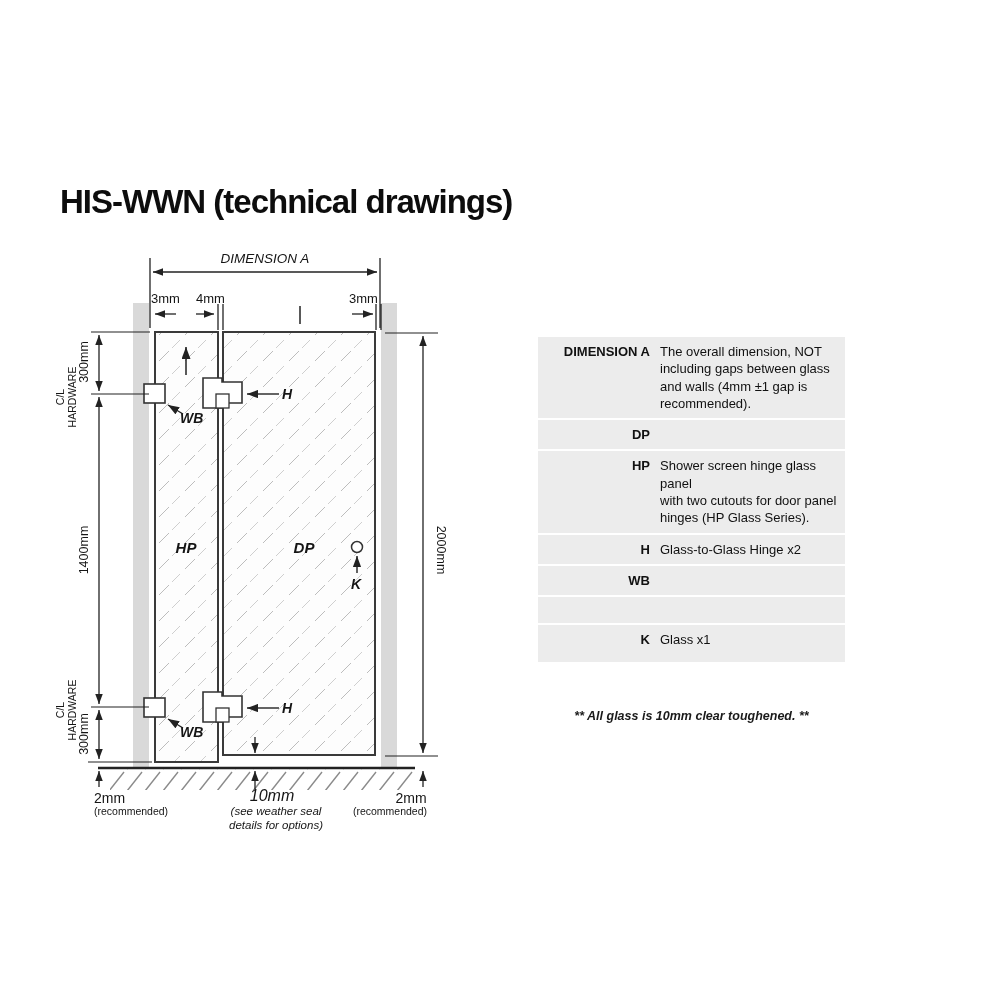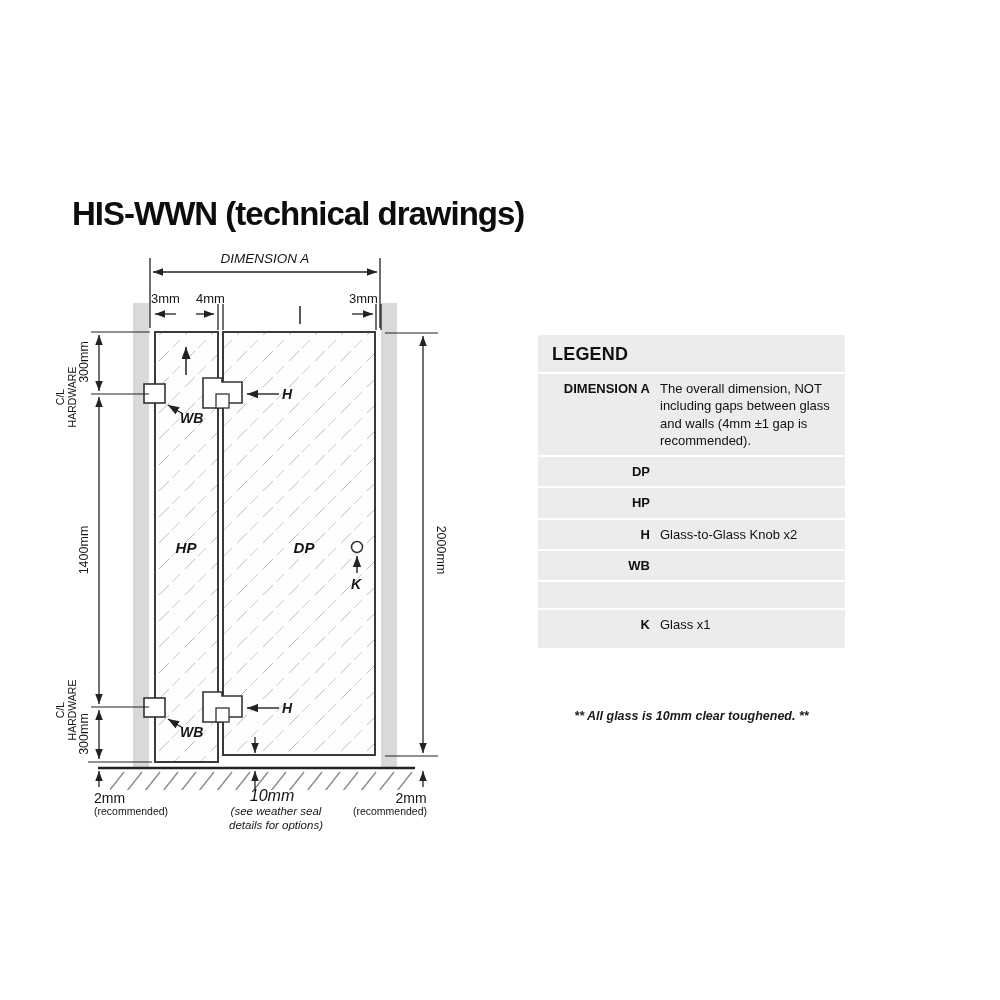--- a/index.html
+++ b/index.html
@@ -7,21 +7,21 @@
     --wall-gray:#d9d9d9;
     --line:#222222;
     --ink:#111111;
   }
   html,body{margin:0;padding:0;}
   body{
     width:1000px;height:1000px;background:#ffffff;position:relative;overflow:hidden;
     font-family:"Liberation Sans","DejaVu Sans",sans-serif;color:var(--ink);
   }
   .title{
-    position:absolute;left:60px;top:183px;margin:12px;
+    position:absolute;left:60px;top:183px;margin:0;
     font-size:33px;font-weight:bold;letter-spacing:-1px;white-space:nowrap;color:#0d0d0d;
   }
   svg.drawing{position:absolute;left:40px;top:240px;}
   svg.drawing text{fill:#151515;}
   .legend{
     position:absolute;left:538px;top:335px;width:307px;
     background:var(--legend-bg);padding-bottom:8px;
   }
   .legend-title{
     font-size:18px;font-weight:bold;padding:9px 14px 7px 14px;letter-spacing:0.2px;
@@ -161,38 +161,40 @@
     <text x="94" y="815" font-size="10.5">(recommended)</text>
     <text x="272" y="801" text-anchor="middle" font-size="16" font-style="italic">10mm</text>
     <text x="276" y="815" text-anchor="middle" font-size="11.5" font-style="italic">(see weather seal</text>
     <text x="276" y="829" text-anchor="middle" font-size="11.5" font-style="italic">details for options)</text>
     <text x="411" y="803" text-anchor="middle" font-size="14">2mm</text>
     <text x="390" y="815" text-anchor="middle" font-size="10.5">(recommended)</text>
   </g>
 </svg>
 
 <div class="legend">
-  <div class="legend-title">LEGEND</div>
   <div id="legend-rows">
       <div class="lrow">
         <div class="lterm">DIMENSION A</div>
         <div class="ldesc">The overall dimension, NOT
 including gaps between glass
 and walls (4mm ±1 gap is
 recommended).</div>
       </div>
       <div class="lrow">
         <div class="lterm">DP</div>
       </div>
       <div class="lrow">
         <div class="lterm">HP</div>
+        <div class="ldesc">Shower screen hinge glass panel
+with two cutouts for door panel
+hinges (HP Glass Series).</div>
       </div>
       <div class="lrow">
         <div class="lterm">H</div>
-        <div class="ldesc">Glass-to-Glass Knob x2</div>
+        <div class="ldesc">Glass-to-Glass Hinge x2</div>
       </div>
       <div class="lrow nowrap">
         <div class="lterm">WB</div>
       </div>
       <div class="lrow empty">
         <div class="lterm"></div>
         <div class="ldesc"></div>
       </div>
       <div class="lrow">
         <div class="lterm">K</div>

